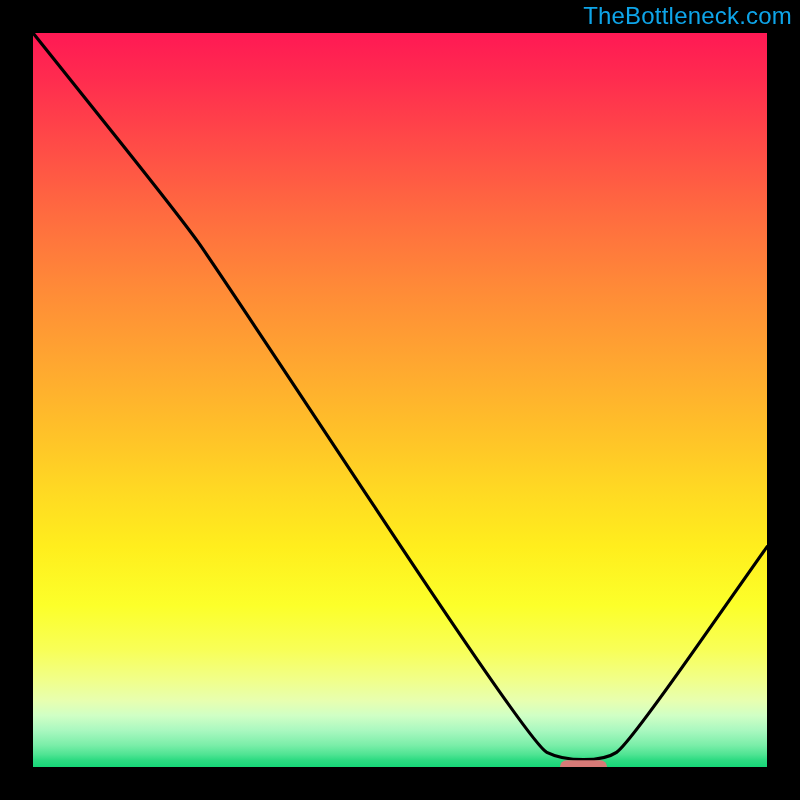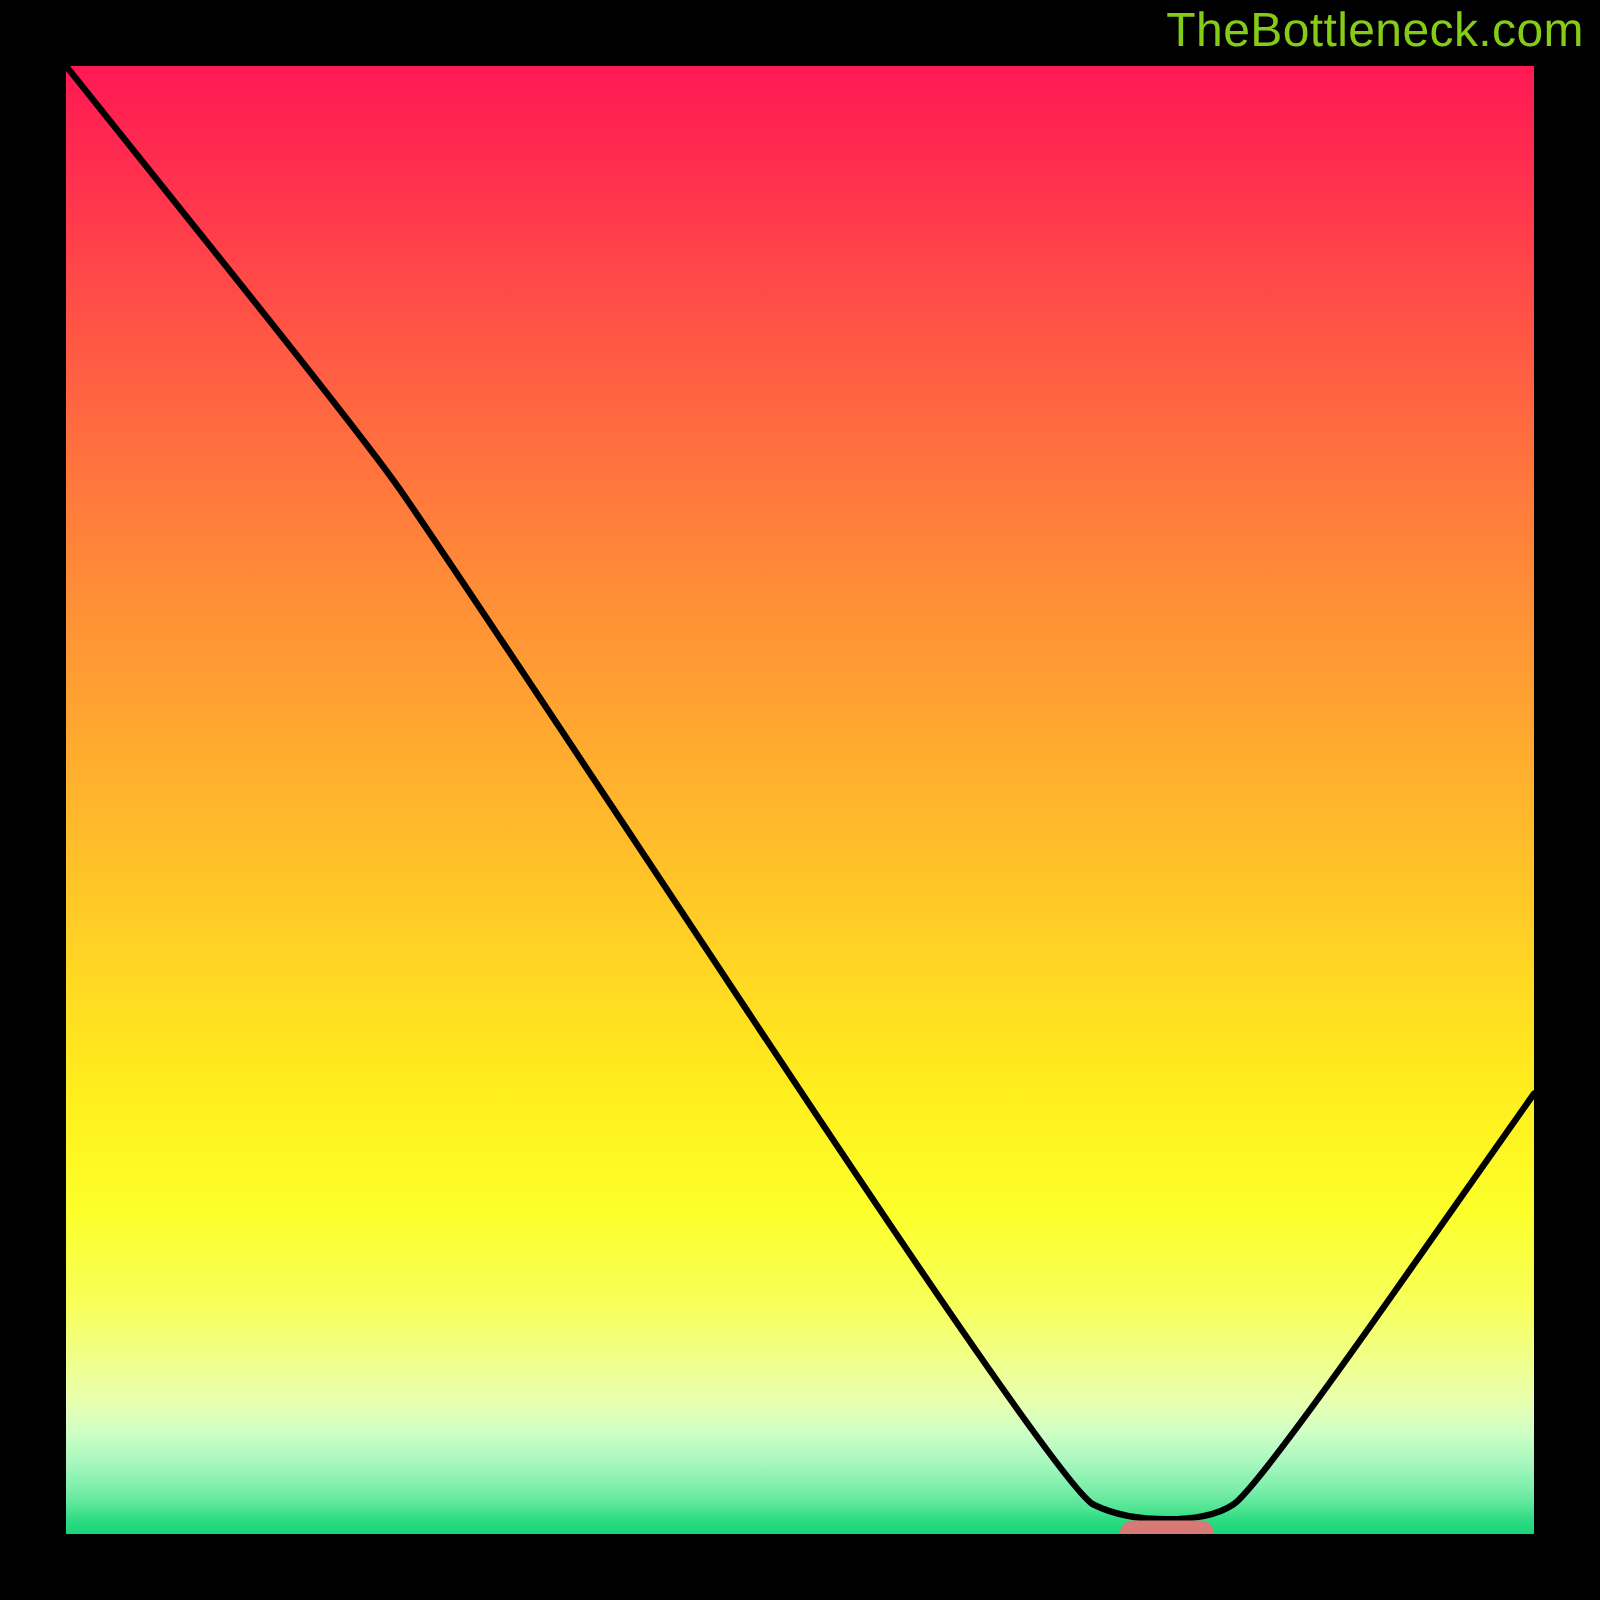--- a/index.html
+++ b/index.html
@@ -14,21 +14,21 @@
     position: relative;
     width: 800px;
     height: 800px;
     background: #000000;
     overflow: hidden;
   }
   .watermark {
     position: absolute;
     top: 2px;
     right: 8px;
-    color: #84cc16;
+    color: #0ea5e9;
     font-size: 24px;
     font-weight: 500;
     letter-spacing: 0.2px;
     z-index: 10;
   }
   .plot {
     position: absolute;
     left: 33px;
     top: 33px;
     width: 734px;

